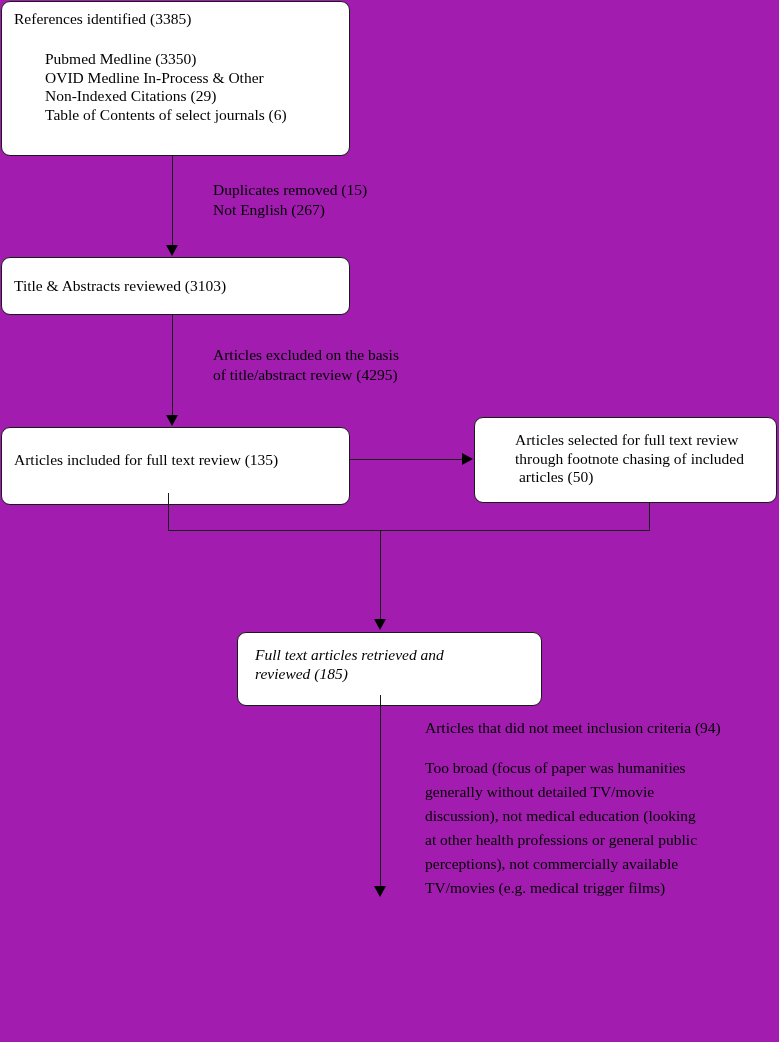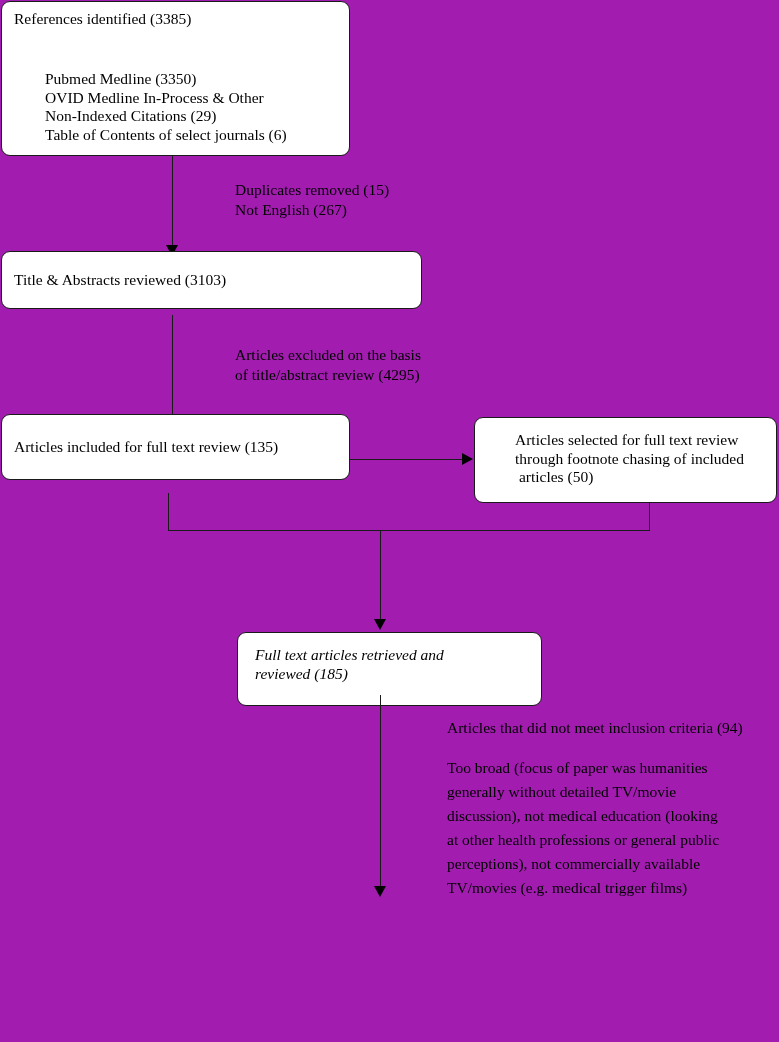--- a/index.html
+++ b/index.html
@@ -26,32 +26,30 @@
   }
   .node-text {
     position: absolute;
     font-size: 15.5px;
     line-height: 18.5px;
     white-space: pre-wrap;
     color: #000;
   }
   .indent {
     padding-left: 31px;
-    margin-top: 20px;
   }
   .bold {
     font-weight: bold;
   }
   .label {
     position: absolute;
     font-size: 15.5px;
     line-height: 19.5px;
     white-space: pre-wrap;
     color: #000;
-    margin-left: 22px;
   }
   .vline {
     position: absolute;
     width: 1.4px;
     background: #1a1a1a;
   }
   .hline {
     position: absolute;
     height: 1.4px;
     background: #1a1a1a;
@@ -84,30 +82,30 @@
 OVID Medline In-Process &amp; Other
 Non-Indexed Citations (29)
 Table of Contents of select journals (6)</div>
   </div>
 
   <div class="vline" style="left:172px; top:156px; height:91px;"></div>
   <div class="arrow-down" style="left:166px; top:245px;"></div>
   <div class="label" style="left:213px; top:180px; width:260px;">Duplicates removed (15)
 Not English (267)</div>
 
-  <div class="node" style="left:1px; top:251px; width:421px; height:58px;">
+  <div class="node" style="left:1px; top:257px; width:349px; height:58px;">
     <div class="node-text" style="left:12px; top:19px; width:330px;">Title &amp; Abstracts reviewed (3103)</div>
   </div>
 
   <div class="vline" style="left:172px; top:315px; height:102px;"></div>
   <div class="arrow-down" style="left:166px; top:415px;"></div>
   <div class="label" style="left:213px; top:345px; width:260px;">Articles excluded on the basis
 of title/abstract review (4295)</div>
 
-  <div class="node" style="left:1px; top:414px; width:349px; height:66px;">
+  <div class="node" style="left:1px; top:427px; width:349px; height:78px;">
     <div class="node-text" style="left:12px; top:23px; width:335px;">Articles included for full text review (135)</div>
   </div>
 
   <div class="node" style="left:474px; top:417px; width:303px; height:86px;">
     <div class="node-text" style="left:14px; top:13px; width:285px;margin-left:26px;">Articles selected for full text review
 through footnote chasing of included
  articles (50)</div>
   </div>
 
   <div class="hline" style="left:350px; top:459px; width:113px;"></div>

